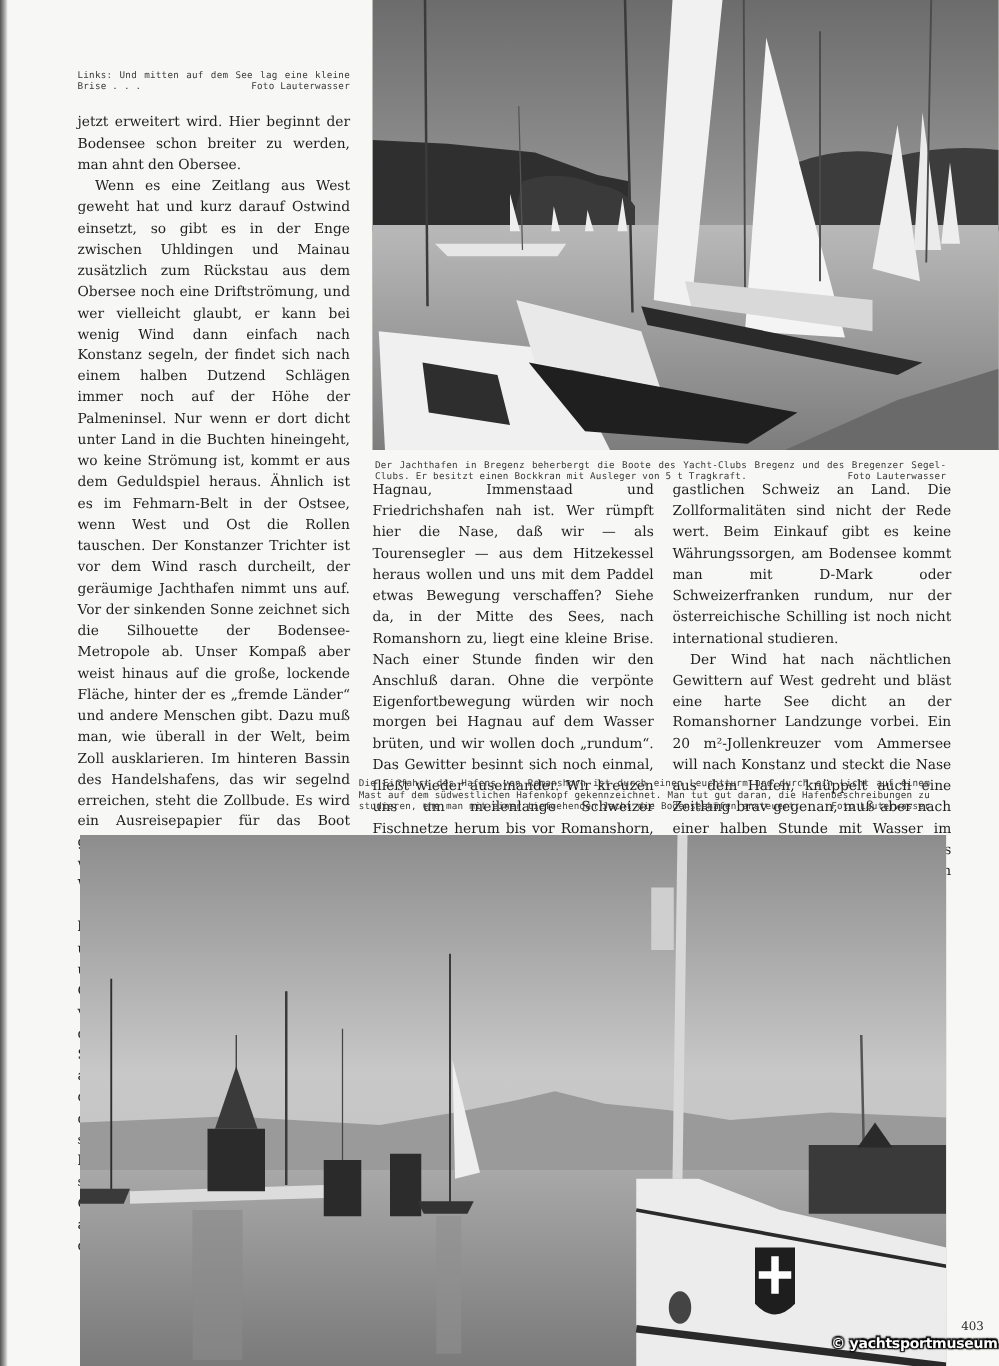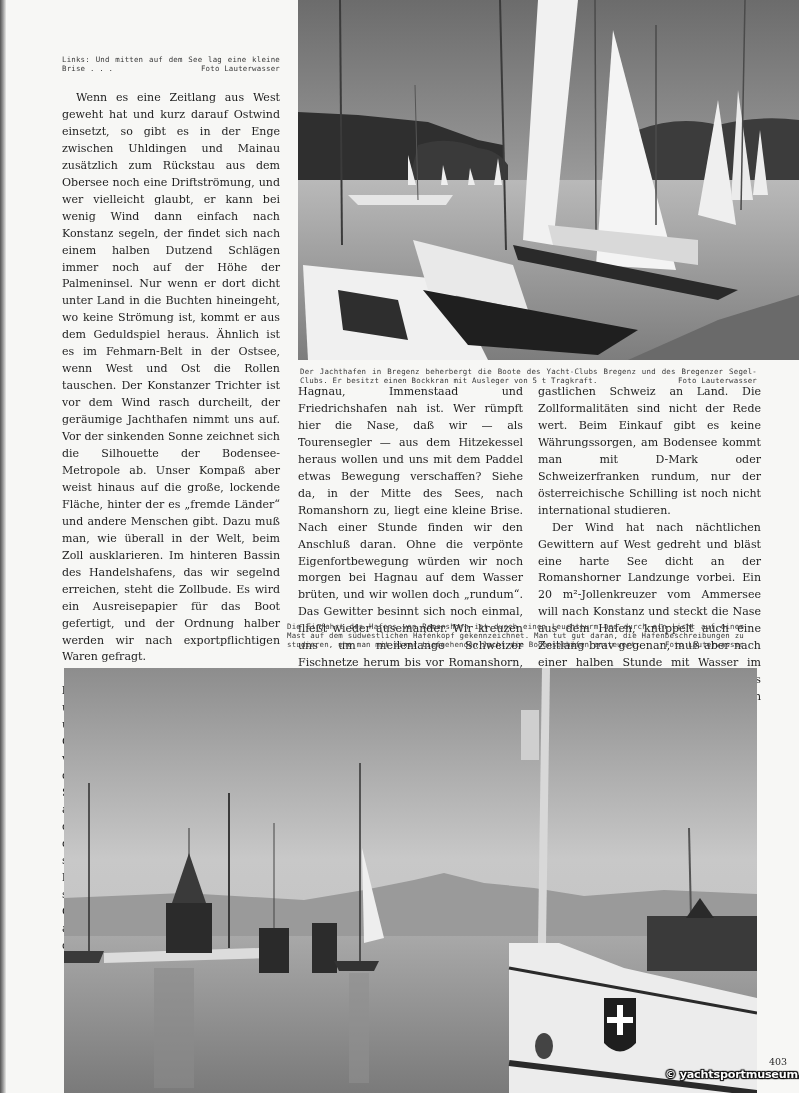--- a/index.html
+++ b/index.html
@@ -62,20 +62,21 @@
 <body>
 
 <div class="edge-strip"></div>
 
 <div class="caption" id="cap-left" style="left:62px; top:55px; width:218px;">
   <p>Links: Und mitten auf dem See lag eine kleine Brise . . .</p>
   <span class="credit">Foto Lauterwasser</span>
 </div>
 
 <div class="col" id="col1">
+  <p>jetzt erweitert wird. Hier beginnt der Bodensee schon breiter zu werden, man ahnt den Obersee.</p>
   <p class="indent">Wenn es eine Zeitlang aus West geweht hat und kurz darauf Ostwind einsetzt, so gibt es in der Enge zwischen Uhldingen und Mainau zusätzlich zum Rückstau aus dem Obersee noch eine Driftströmung, und wer vielleicht glaubt, er kann bei wenig Wind dann einfach nach Konstanz segeln, der findet sich nach einem halben Dutzend Schlägen immer noch auf der Höhe der Palmeninsel. Nur wenn er dort dicht unter Land in die Buchten hineingeht, wo keine Strömung ist, kommt er aus dem Geduldspiel heraus. Ähnlich ist es im Fehmarn-Belt in der Ostsee, wenn West und Ost die Rollen tauschen. Der Konstanzer Trichter ist vor dem Wind rasch durcheilt, der geräumige Jachthafen nimmt uns auf. Vor der sinkenden Sonne zeichnet sich die Silhouette der Bodensee-Metropole ab. Unser Kompaß aber weist hinaus auf die große, lockende Fläche, hinter der es „fremde Länder“ und andere Menschen gibt. Dazu muß man, wie überall in der Welt, beim Zoll ausklarieren. Im hinteren Bassin des Handelshafens, das wir segelnd erreichen, steht die Zollbude. Es wird ein Ausreisepapier für das Boot gefertigt, und der Ordnung halber werden wir nach exportpflichtigen Waren gefragt.</p>
   <p class="indent">Die tüchtige, kleine Hansa-Jolle ist längst auf der Höhe von Bottighofen und marschiert hoch am Ostwind unter dem Schweizer Ufer entlang. Gleichmäßig hebt und senkt sich der volle Bug in der Dünung, die Sonne durchleuchtet die Wogen. Aber das Spiel dauert nicht lange. Ganz allmählich läßt der herrliche Ost nach, die Dünung wird stumpf und hindert die geringe Fahrt, jetzt legt auch sie sich flach und flacher, und die Sonne hat auf einmal ein gleißendes, stechendes Licht. Es sieht nach Gewitter aus. Noch ist kein Wölkchen am Himmel, aber wir haben nichts dagegen, daß das Nordufer mit</p>
 </div>
 
 <div class="photo" id="photo-top">
   <svg viewBox="0 0 501 360" preserveAspectRatio="none">
     <defs>
       <linearGradient id="skyT" x1="0" y1="0" x2="0" y2="1">
         <stop offset="0" stop-color="#6c6c6c"></stop>
         <stop offset="0.5" stop-color="#9a9a9a"></stop>

